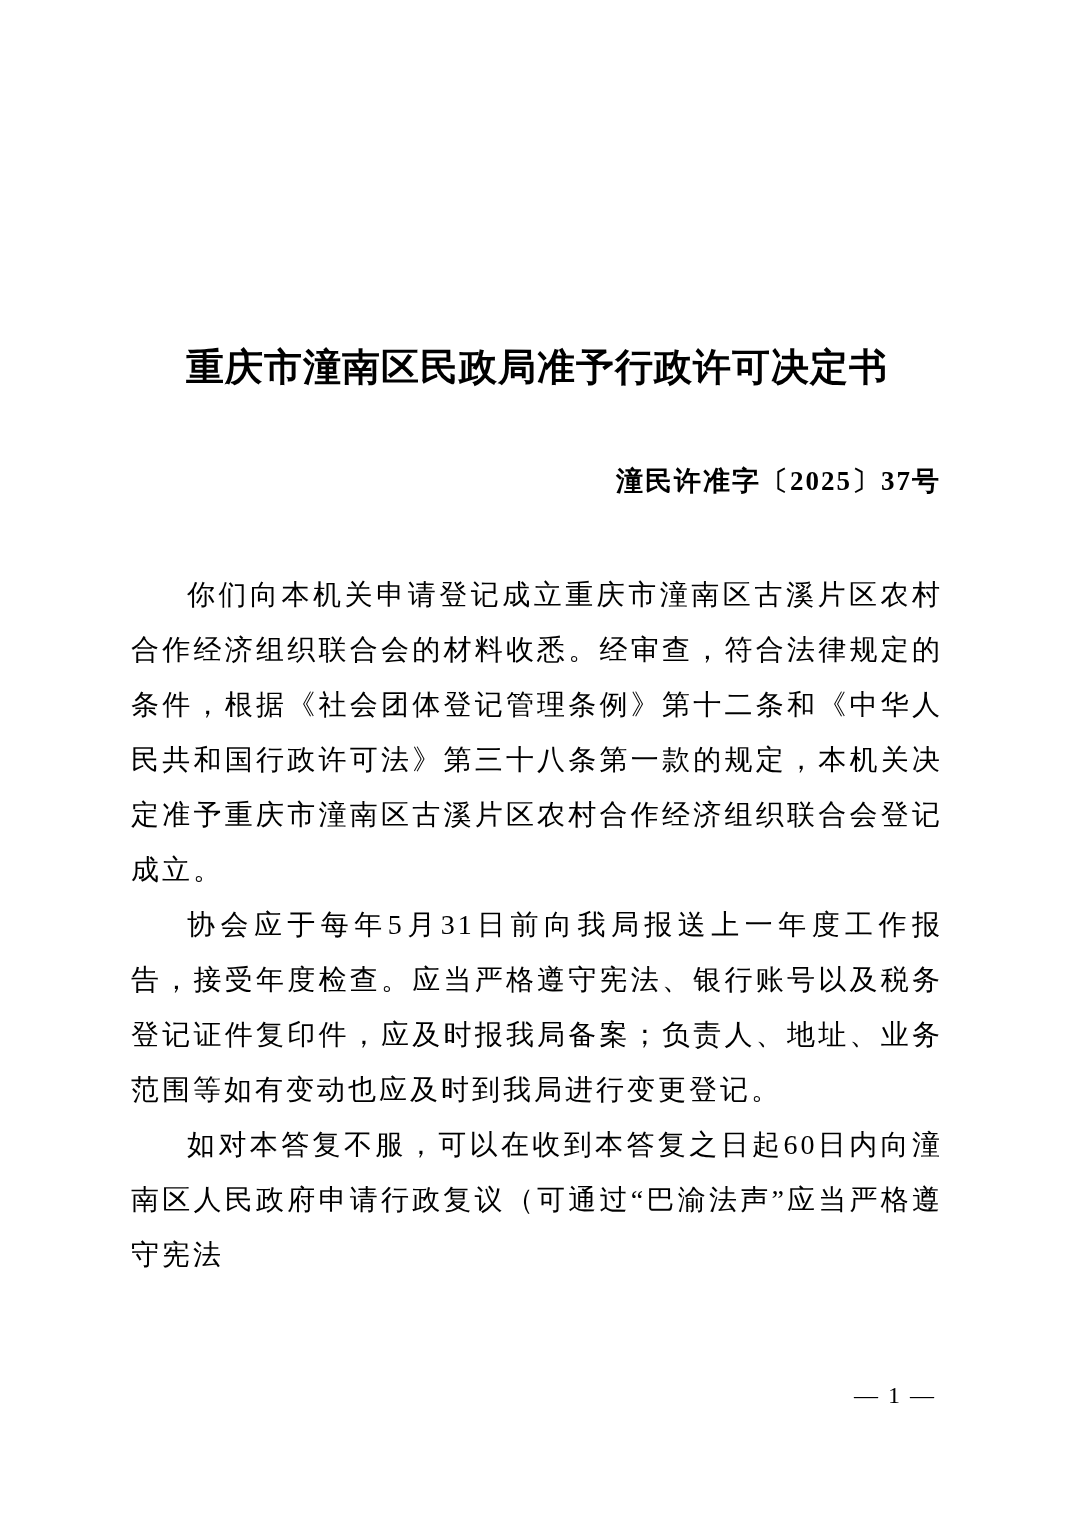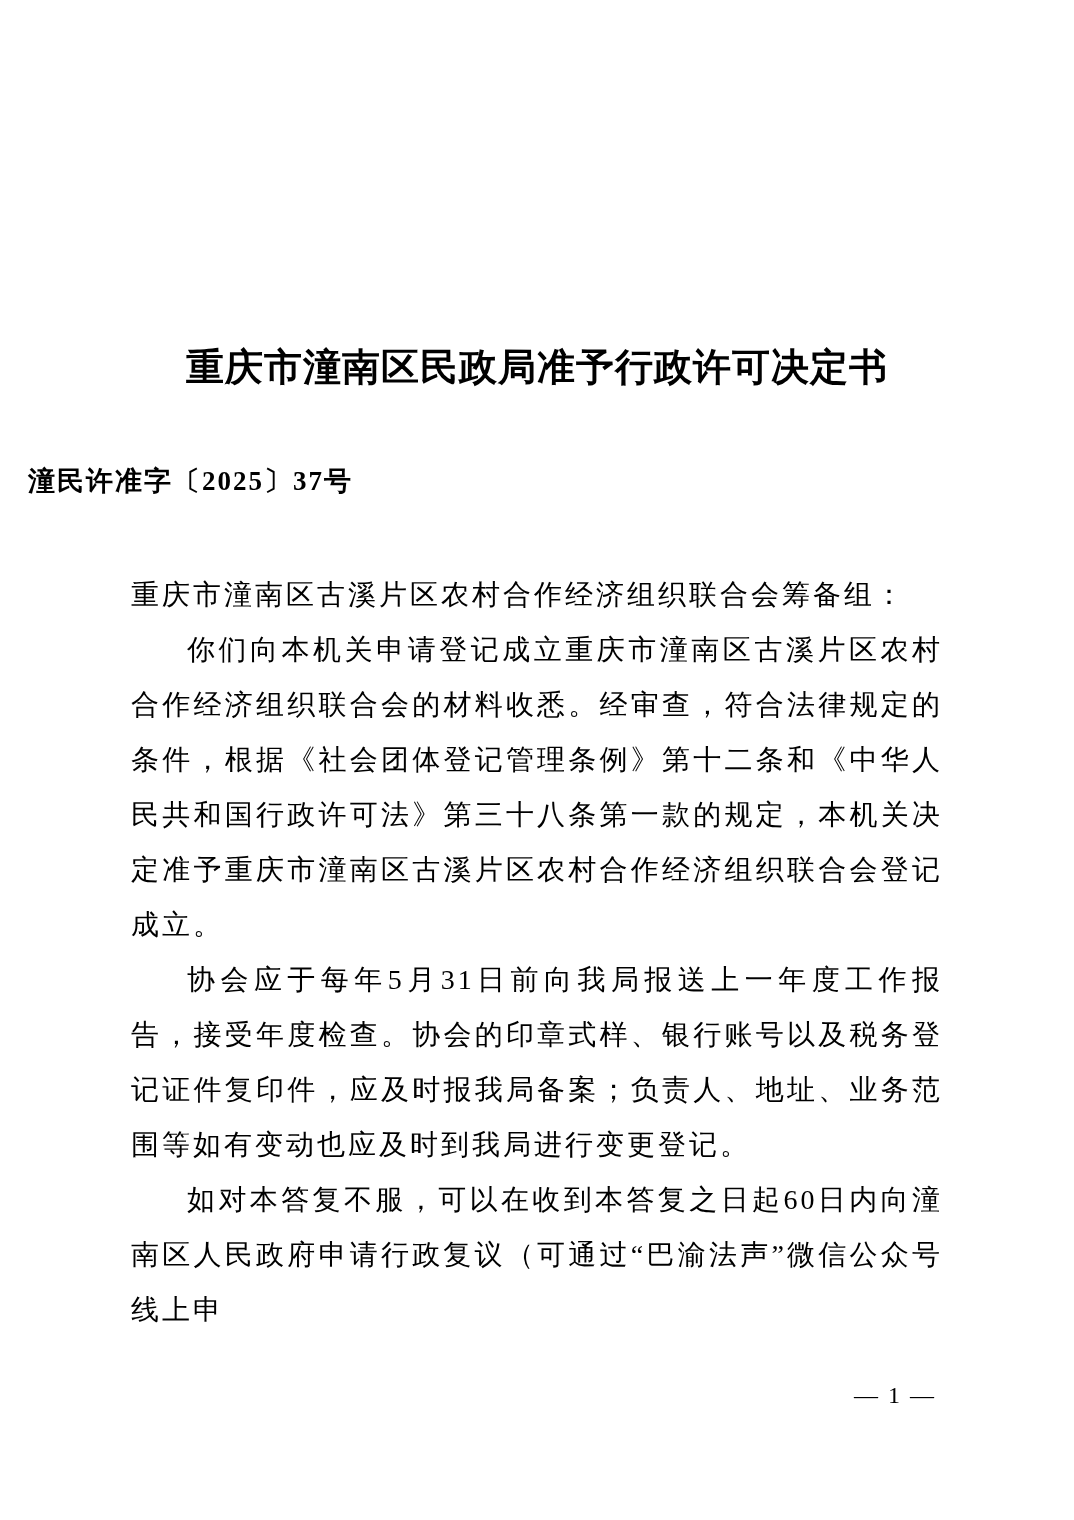--- a/index.html
+++ b/index.html
@@ -22,24 +22,24 @@
     padding-top: 345px;
     text-align: center;
     font-size: 38px;
     font-weight: bold;
     letter-spacing: 1px;
     line-height: 1.2;
   }
   .doc-number {
     margin-top: 72px;
     padding-right: 133px;
+    text-align: right;
     font-size: 27px;
     font-weight: bold;
     letter-spacing: 2px;
-    padding-left: 28px;
   }
   .doc-body {
     width: 812px;
     margin-top: 68px;
     margin-left: 131px;
     font-size: 28px;
     line-height: 55px;
     letter-spacing: 3px;
     text-align: justify;
     text-justify: inter-ideograph;
@@ -63,21 +63,20 @@
 </head>
 <body>
 
 <div class="page">
 
   <div class="doc-title">重庆市潼南区民政局准予行政许可决定书</div>
 
   <div class="doc-number">潼民许准字〔2025〕37号</div>
 
   <div class="doc-body">
-    <p class="addressee">重庆市潼南区古溪片区农村合作经济组织联合会筹备组：</p>
     <p class="para">你们向本机关申请登记成立重庆市潼南区古溪片区农村合作经济组织联合会的材料收悉。经审查，符合法律规定的条件，根据《社会团体登记管理条例》第十二条和《中华人民共和国行政许可法》第三十八条第一款的规定，本机关决定准予重庆市潼南区古溪片区农村合作经济组织联合会登记成立。</p>
-    <p class="para">协会应于每年5月31日前向我局报送上一年度工作报告，接受年度检查。协会的印章式样、银行账号以及税务登记证件复印件，应及时报我局备案；负责人、地址、业务范围等如有变动也应及时到我局进行变更登记。</p>
-    <p class="para">如对本答复不服，可以在收到本答复之日起60日内向潼南区人民政府申请行政复议（可通过“巴渝法声”微信公众号线上申</p>
+    <p class="para">协会应于每年5月31日前向我局报送上一年度工作报告，接受年度检查。应当严格遵守宪法、银行账号以及税务登记证件复印件，应及时报我局备案；负责人、地址、业务范围等如有变动也应及时到我局进行变更登记。</p>
+    <p class="para">如对本答复不服，可以在收到本答复之日起60日内向潼南区人民政府申请行政复议（可通过“巴渝法声”应当严格遵守宪法</p>
   </div>
 
   <div class="page-number">— 1 —</div>
 
 </div>
 
 </body></html>

